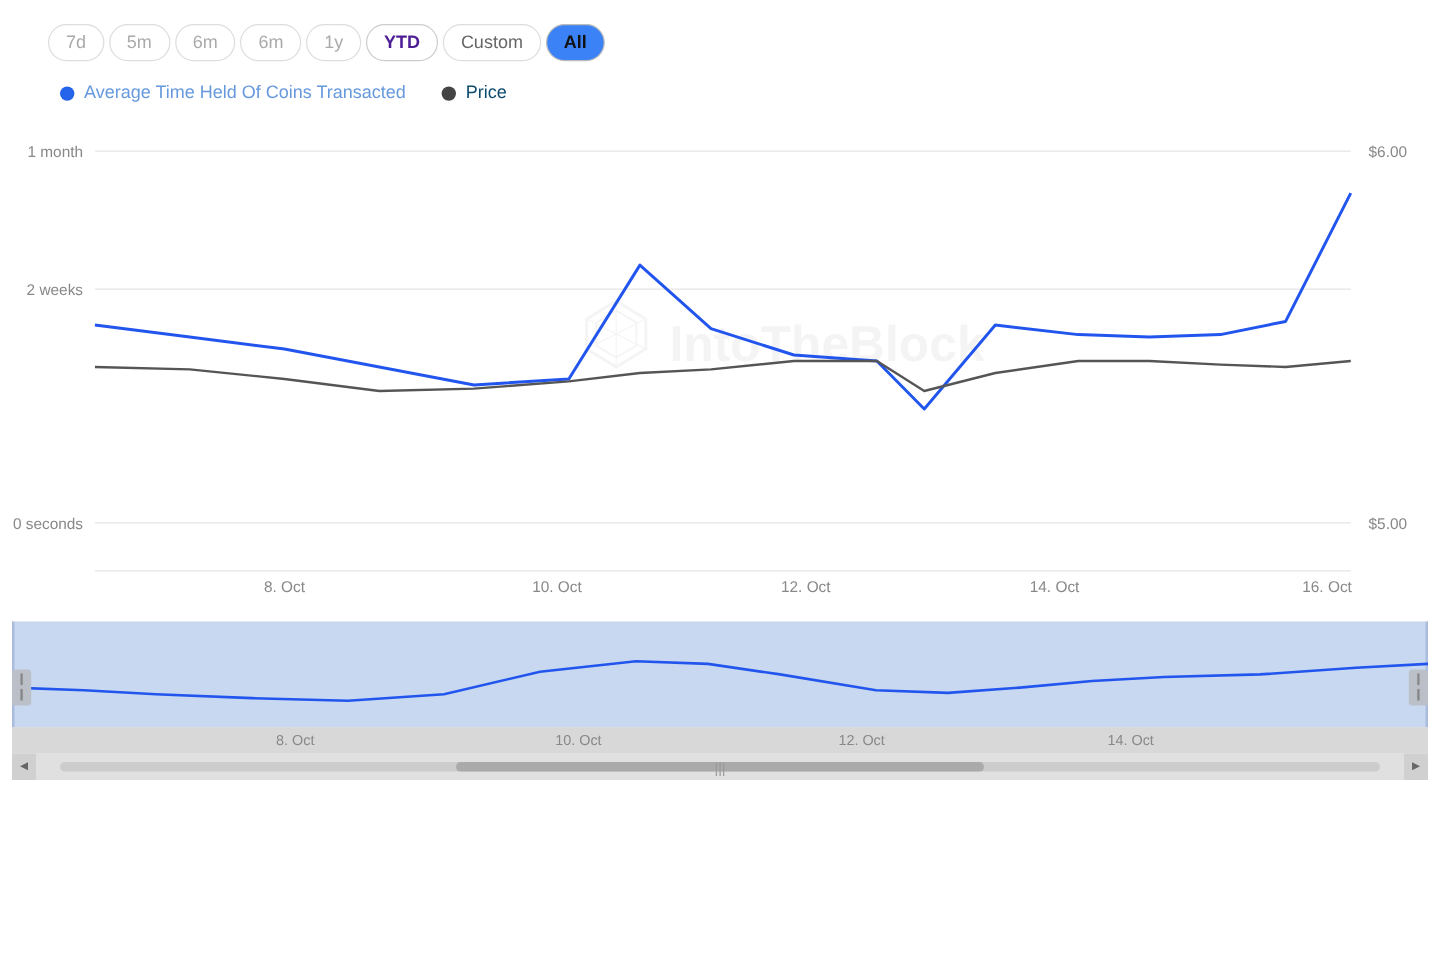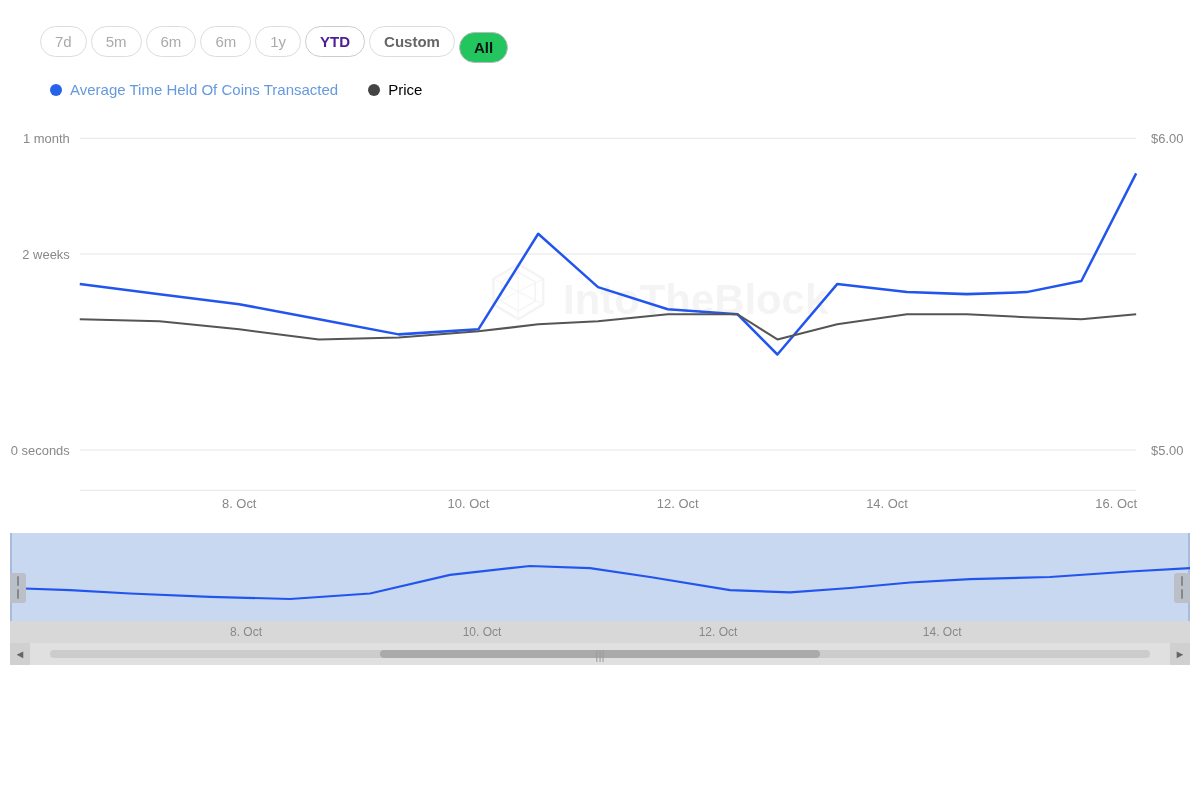--- a/index.html
+++ b/index.html
@@ -34,36 +34,35 @@
       border-radius: 20px;
       border: 1.5px solid #ddd;
       background: #fff;
       color: #aaa;
       font-size: 15px;
       cursor: pointer;
       font-weight: 400;
     }
 
     .time-btn.active {
-      background: #22c55e;
+      background: #3b82f6;
       color: #333;
       font-weight: 600;
       border-color: #ccc;
-      margin-top: 12px;
     }
 
     .time-btn.ytd {
       color: #4c1d95;
       font-weight: 600;
       border-color: #ccc;
     }
 
     .time-btn.custom {
       color: #666;
-      font-weight: 700;
+      font-weight: 400;
     }
 
     .time-btn.all-btn {
       color: #111;
       font-weight: 800;
       border-color: #bbb;
     }
 
     
     .legend {
@@ -84,37 +83,37 @@
       width: 12px;
       height: 12px;
       border-radius: 50%;
     }
 
     .legend-dot.blue { background: #2563eb; }
     .legend-dot.dark { background: #444; }
 
     .legend-label {
       font-size: 15px;
-      color: #000000;
+      color: #0c4a6e;
     }
 
     .legend-label.blue-text { color: #6699dd; }
 
     
     .chart-area {
       flex: 1;
       position: relative;
       display: flex;
       flex-direction: column;
     }
 
     .chart-wrapper {
       flex: 1;
       position: relative;
-      margin: 0 4px 0 0;
+      margin: 0 15px 0 0;
       text-align: right;
     }
 
     svg.main-chart {
       width: 100%;
       height: 100%;
     }
 
     
     .navigator {

